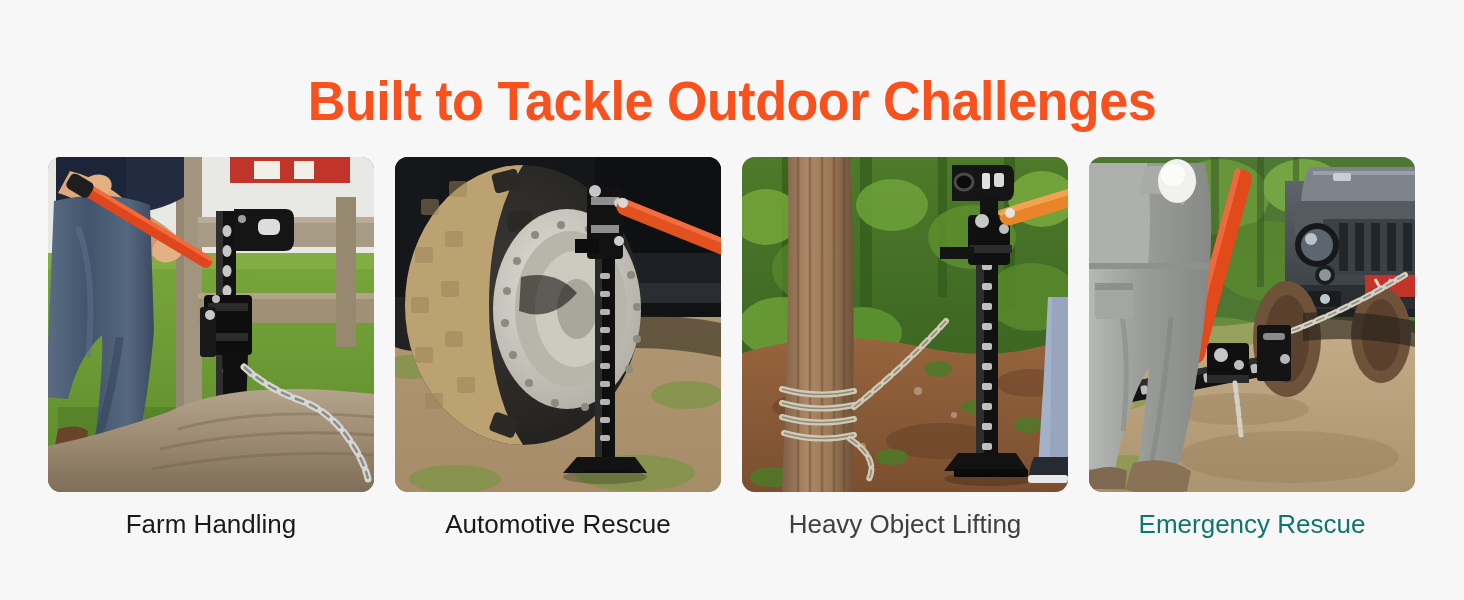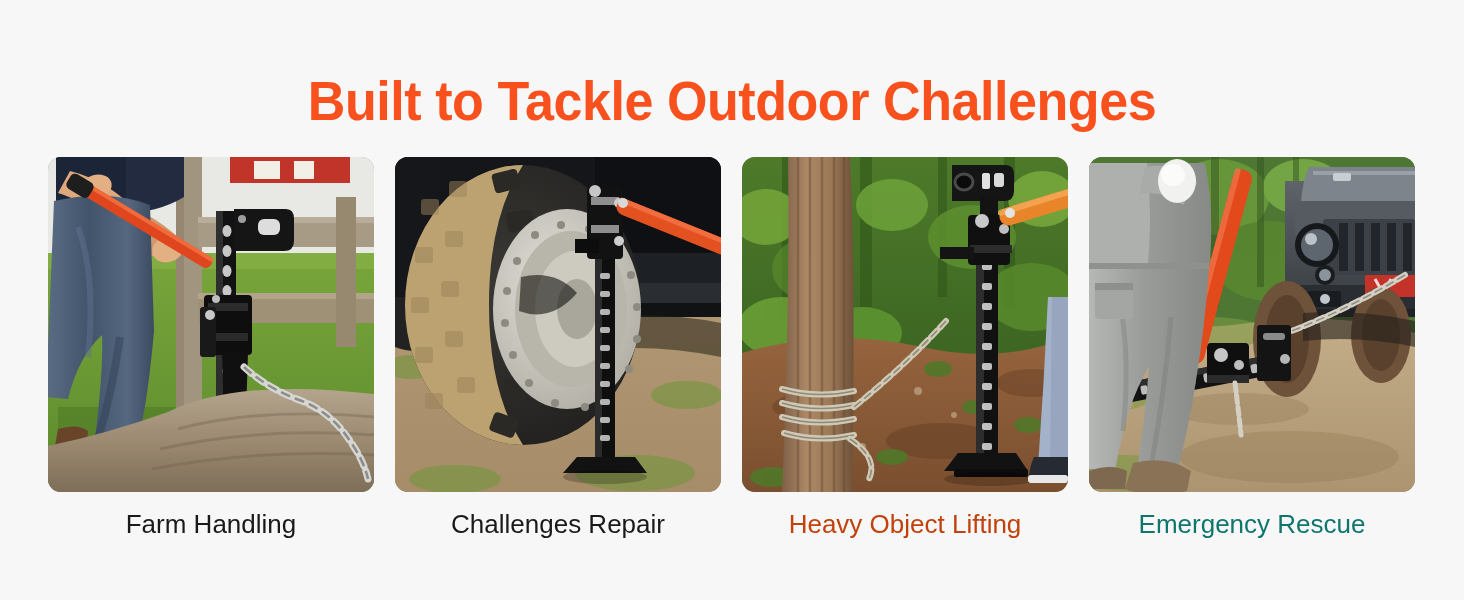--- a/index.html
+++ b/index.html
@@ -313,21 +313,21 @@
           <path d="M182 300 h58 l12 16 h-84 Z" fill="#121212"></path>
           <ellipse cx="210" cy="320" rx="42" ry="7" fill="#000" opacity="0.22"></ellipse>
 
           <g transform="rotate(22 224 48)">
             <rect x="222" y="40" width="130" height="16" rx="8" fill="#E2511F"></rect>
             <rect x="222" y="40" width="130" height="5" rx="2.5" fill="#F5764A" opacity="0.75"></rect>
           </g>
           <circle cx="228" cy="46" r="5" fill="#D8D8D8"></circle>
         </svg>
       </div>
-      <div class="caption" style="color: rgb(26, 26, 26);">Challenges Repair</div>
+      <div class="caption" style="color: rgb(26, 26, 26);">Automotive Rescue</div>
     </div>
 
     <div class="card">
       <div class="photo">
         <svg viewBox="0 0 326 335" preserveAspectRatio="xMidYMid slice">
           <defs>
             <linearGradient id="c3dirt" x1="0" y1="0" x2="0" y2="1">
               <stop offset="0" stop-color="#96643E"></stop>
               <stop offset="1" stop-color="#7A4F2F"></stop>
             </linearGradient>
@@ -451,21 +451,21 @@
             <rect x="258" y="52" width="110" height="6" rx="3" fill="#F5AA5A" opacity="0.8"></rect>
           </g>
           <circle cx="268" cy="56" r="5" fill="#E4E4E4"></circle>
 
           <path d="M306 140 h20 v170 h-30 q6 -84 10 -170 Z" fill="#A3B2C8"></path>
           <path d="M310 140 h16 v170 h-18 Z" fill="#91A1B9" opacity="0.7"></path>
           <path d="M292 300 h34 v24 h-40 q2 -16 6 -24 Z" fill="#262B33"></path>
           <rect x="286" y="318" width="40" height="8" rx="3" fill="#E8E8E8"></rect>
         </svg>
       </div>
-      <div class="caption" style="color: #c2410c;">Heavy Object Lifting</div>
+      <div class="caption" style="color: #404040;">Heavy Object Lifting</div>
     </div>
 
     <div class="card">
       <div class="photo">
         <svg viewBox="0 0 326 335" preserveAspectRatio="xMidYMid slice">
           <defs>
             <linearGradient id="c4dirt" x1="0" y1="0" x2="0" y2="1">
               <stop offset="0" stop-color="#C4AD89"></stop>
               <stop offset="1" stop-color="#AC9470"></stop>
             </linearGradient>

